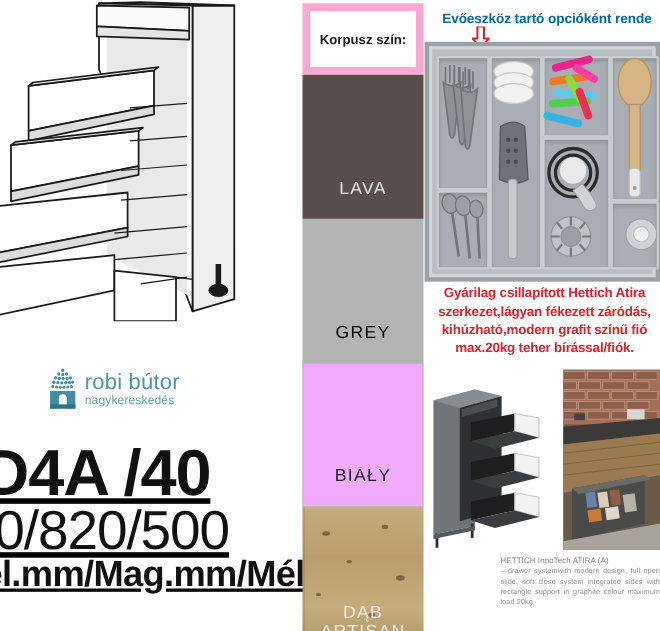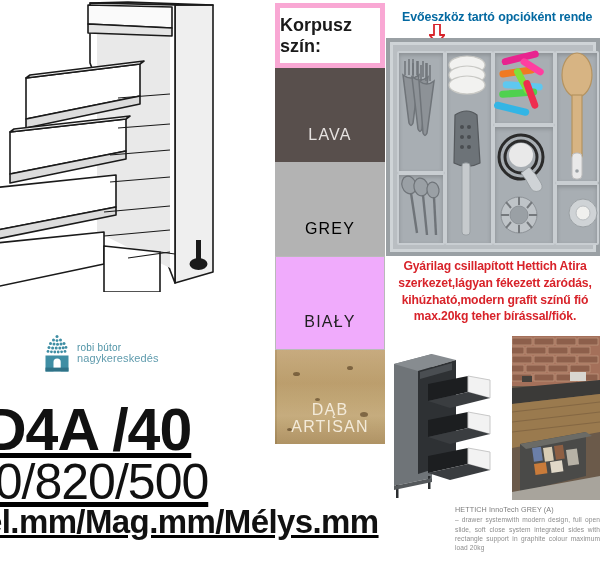--- a/index.html
+++ b/index.html
@@ -12,21 +12,21 @@
   .stage{position:absolute;left:0;top:0;width:600px;height:574px;overflow:hidden;}
 
   
   .line-drawing{position:absolute;left:0;top:0;width:268px;height:292px;}
   .line-drawing svg{display:block;}
 
   
   .logo{position:absolute;left:44px;top:334px;display:flex;align-items:center;gap:7px;}
   .logo-mark{width:26px;height:40px;position:relative;flex:none;}
   .logo-text{line-height:1.02;color:#4c8fa3;}
-  .logo-text .l1{font-size:10px;letter-spacing:.2px;color:#4f93a6;}
+  .logo-text .l1{font-size:20px;letter-spacing:.2px;color:#4f93a6;}
   .logo-text .l2{font-size:11px;letter-spacing:.1px;color:#5f9bad;}
 
   
   .title-block{position:absolute;left:0;top:402px;width:420px;text-decoration:underline;}
   .code{
     font-size:59px;font-weight:bold;color:#111;letter-spacing:-1px;
     margin-left:-16px;line-height:0.98;white-space:nowrap;
     font-family:"Liberation Sans", sans-serif;
   }
   .dims{
@@ -34,26 +34,26 @@
     margin-left:-32px;margin-top:-3px;white-space:nowrap;
   }
   .dims-legend{
     font-size:33px;font-weight:bold;color:#111;letter-spacing:-0.6px;
     margin-left:-16px;margin-top:-4px;white-space:nowrap;
   }
 
   
   .swatch-col{position:absolute;left:275px;top:3px;width:110px;}
   .swatch-head{
-    height:65px;border:5px solid #f9a8d4;background:#fff;
+    height:65px;border:7px solid #f9a8d4;background:#fff;
     display:flex;align-items:center;justify-content:center;
-    font-size:18px;font-weight:bold;color:#1a1a1a;box-sizing:border-box;
+    font-size:12px;font-weight:bold;color:#1a1a1a;box-sizing:border-box;
   }
   .swatch{
-    height:94px;position:relative;box-sizing:border-box;
+    height:131px;position:relative;box-sizing:border-box;
     display:flex;align-items:flex-end;justify-content:center;
   }
   .swatch span{font-size:16px;letter-spacing:1.2px;padding-bottom:18px;}
   .sw-lava{background:#584f4c;}
   .sw-lava span{color:#e6e2e0;}
   .sw-grey{background:#b3b3b3;}
   .sw-grey span{color:#000000;}
   .sw-bialy{background:#f0abfc;border:1px solid #b9b9b9;}
   .sw-bialy span{color:#1f1f1f;}
   .sw-dab{
@@ -411,17 +411,17 @@
       </g>
 
       <path d="M0 156 L88 140 L88 164 L0 164 Z" fill="#a8a49c"></path>
 
       <rect x="58" y="36" width="16" height="9" fill="#d8d6d0"></rect>
       <rect x="10" y="40" width="10" height="6" fill="#45413c"></rect>
     </svg>
   </div>
 
   <div class="caption">
-    <p class="ct">HETTICH InnoTech GREY (A)</p>
+    <p class="ct">HETTICH InnoTech ATIRA (A)</p>
     <p>– drawer systemwith modern design, full open slide, soft close system integrated  sides with rectangle support in graphite colour  maximum load 20kg</p>
   </div>
 
 </div>
 
 </body></html>

